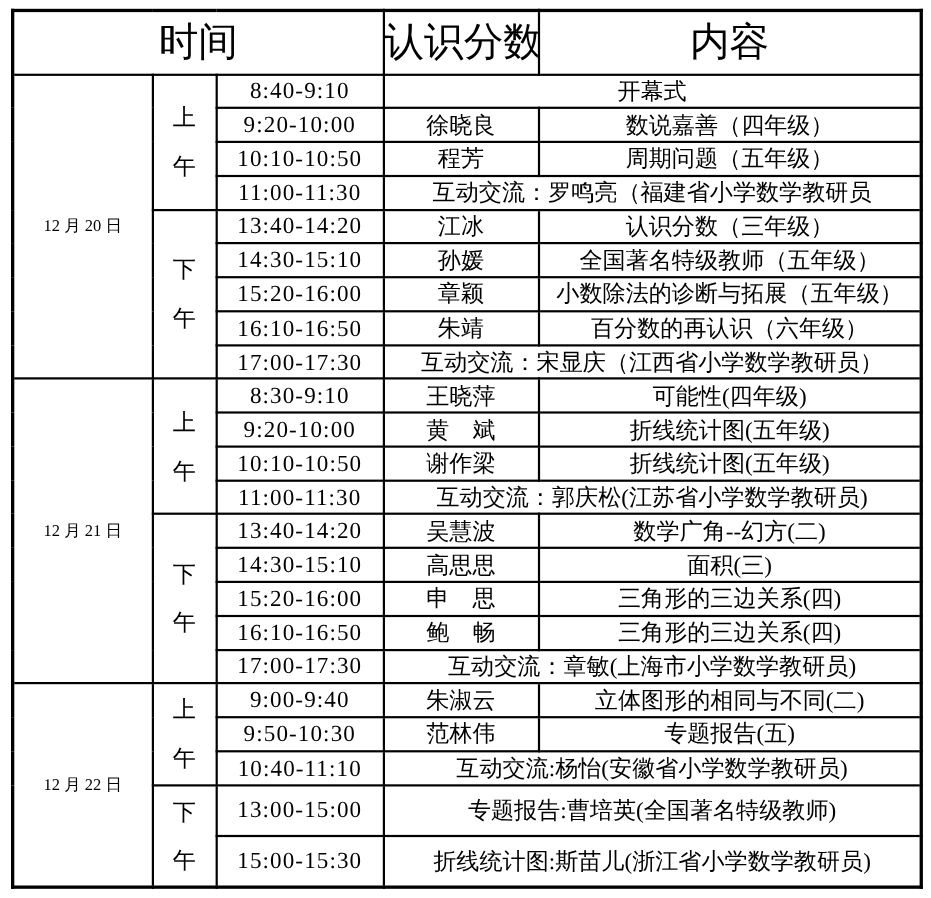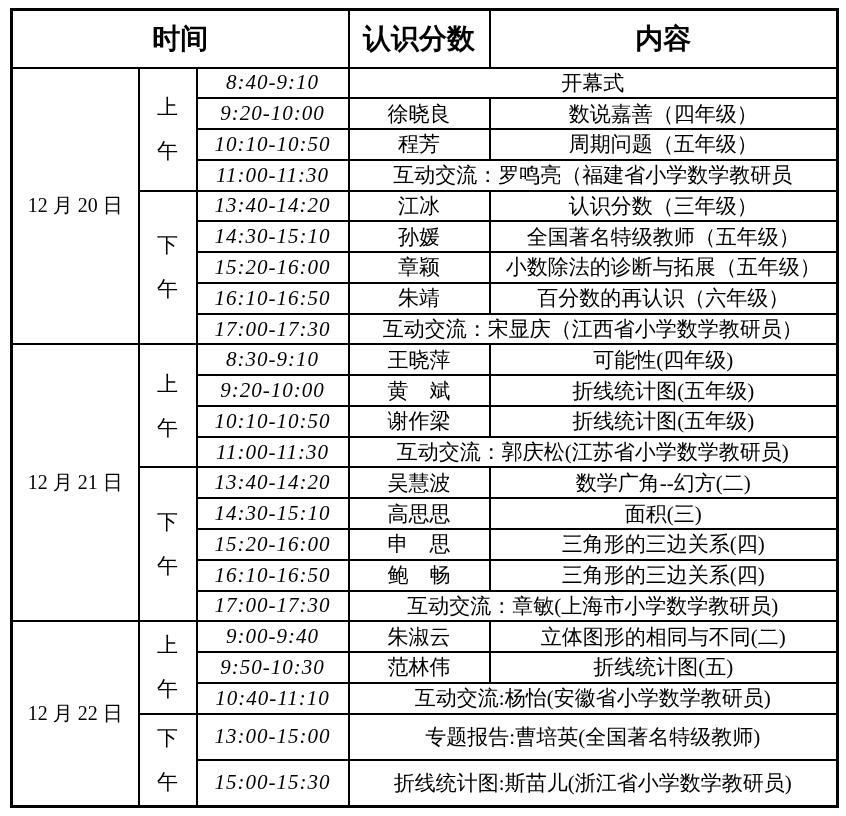--- a/index.html
+++ b/index.html
@@ -28,36 +28,36 @@
     text-align: center;
     vertical-align: middle;
     padding: 0;
     overflow: hidden;
     white-space: nowrap;
     color: #000;
   }
   thead tr { height: 58px; }
   th {
     font-family: "Liberation Sans", "DejaVu Sans", sans-serif;
-    font-weight: bold;
-    font-size: 28px;
+    font-weight: normal;
+    font-size: 36px;
   }
   td {
     font-family: "Liberation Serif", "DejaVu Serif", serif;
     font-size: 21px;
   }
-  td.time { letter-spacing: 1px; font-style: italic; }
+  td.time { letter-spacing: 1px; }
   td.period .vtext {
     width: 1.1em;
     margin: 0 auto;
     line-height: 44px;
     word-break: break-all;
     white-space: normal;
   }
-  td.date { font-size: 20px; }
+  td.date { font-size: 15px; }
 </style>
 </head>
 <body>
 
 <table class="schedule">
   <colgroup>
     <col class="c-date">
       <col class="c-period">
       <col class="c-time">
       <col class="c-teacher">
@@ -178,21 +178,21 @@
       <td class="period" rowspan="3">
           <div class="vtext">上午</div>
         </td>
       <td class="time">9:00-9:40</td>
       <td>朱淑云</td>
       <td>立体图形的相同与不同(二)</td>
     </tr>
     <tr>
       <td class="time">9:50-10:30</td>
       <td>范林伟</td>
-      <td>折线统计图(五)</td>
+      <td>专题报告(五)</td>
     </tr>
     <tr>
       <td class="time">10:40-11:10</td>
       <td colspan="2">互动交流:杨怡(安徽省小学数学教研员)</td>
     </tr>
     <tr>
       <td class="period" rowspan="2">
           <div class="vtext">下午</div>
         </td>
       <td class="time">13:00-15:00</td>

